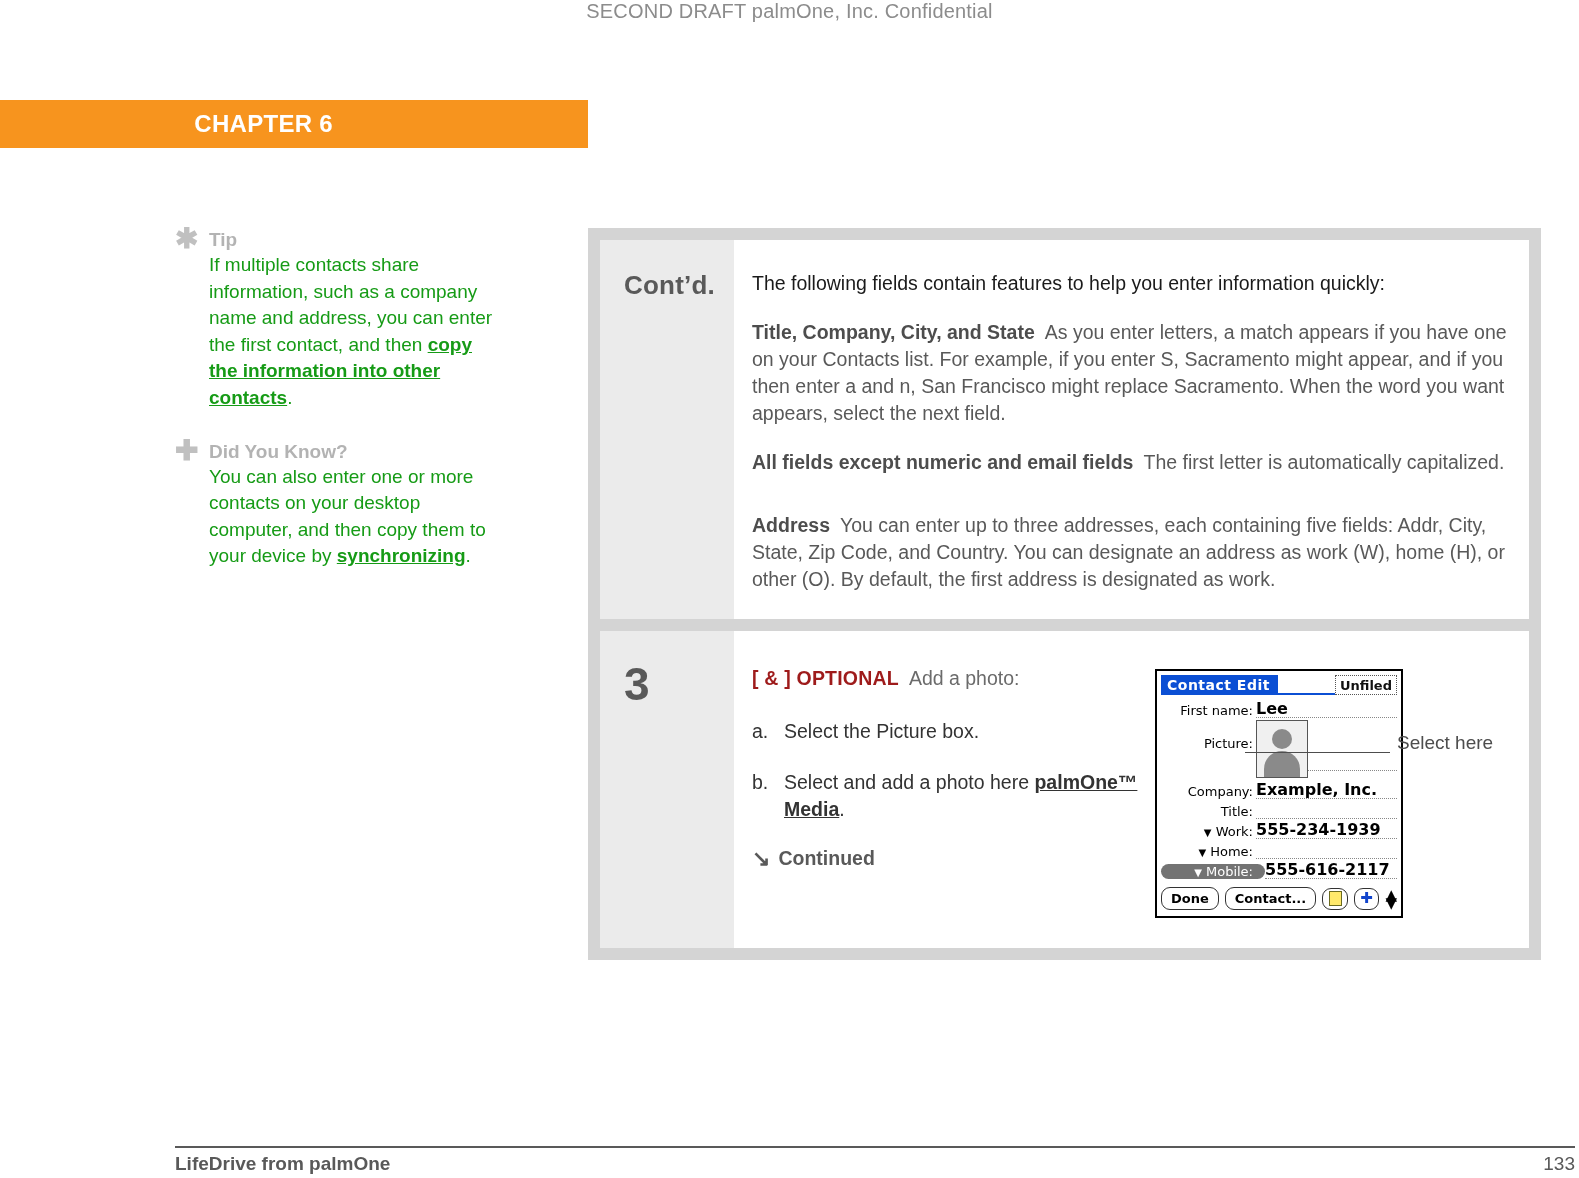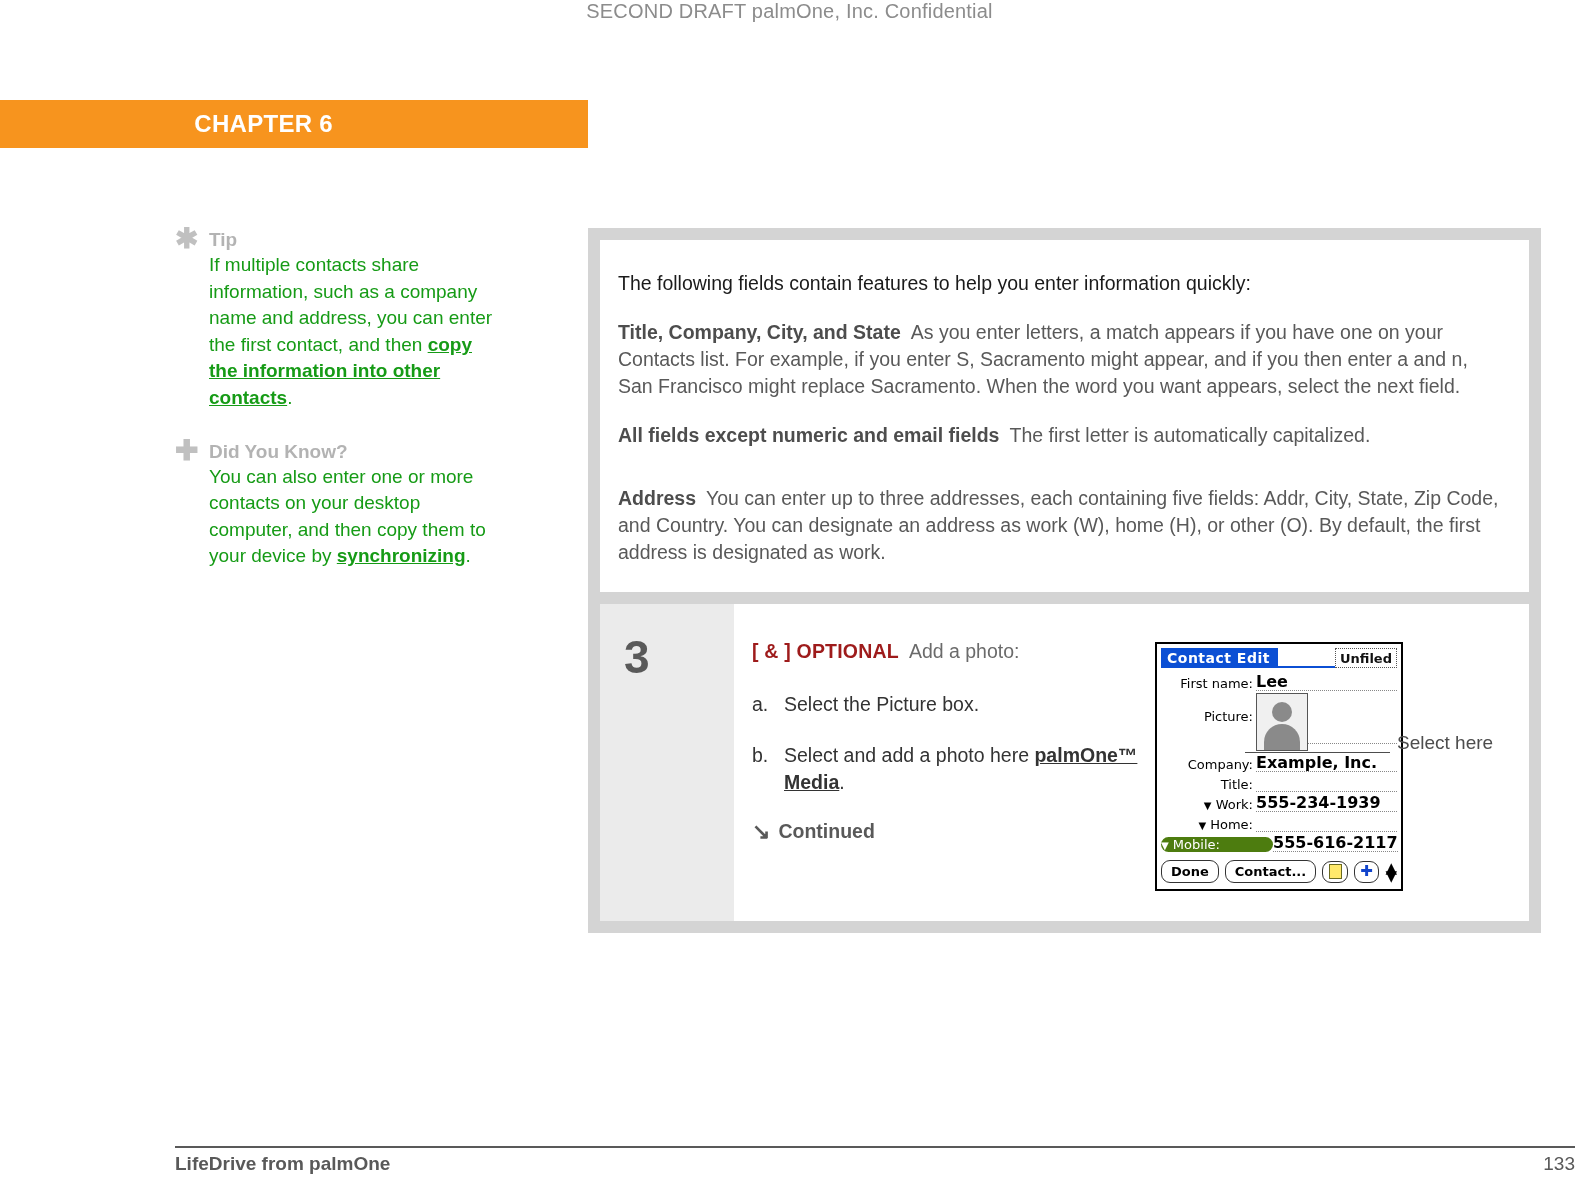--- a/index.html
+++ b/index.html
@@ -259,25 +259,25 @@
   .pda-val {
     flex: 1;
     border-bottom: 1px dotted #888;
     font-weight: bold;
     font-size: 16px;
     line-height: 17px;
     min-height: 17px;
     white-space: nowrap;
   }
   .pda-row.sel .pda-lbl {
-    background: #4d7c0f;
+    background: #737373;
     color: #ffffff;
     border-radius: 9px;
-    text-align: left;
-    padding-right: 20px;
+    text-align: right;
+    padding-right: 12px;
   }
   .pda-caret { font-size: 10px; }
   .pic-row { align-items: flex-start; margin-bottom: 3px; }
   .pic-box {
     width: 50px;
     height: 56px;
     border: 1px solid #555;
     background: #f0f0f0;
     position: relative;
     overflow: hidden;
@@ -410,20 +410,23 @@
       <div class="tip-title">Did You Know?</div>
     </div>
     <div class="tip-body"><span>You can also enter one or more contacts on your desktop computer, and then copy them to your device by </span><a class="lnk" href="#" style="color:#169b16;">synchronizing</a><span>.</span></div>
   </div>
 
 </div>
 
 <div class="content-frame">
 
   <div class="panel">
+    <div class="panel-num">
+      <div class="contd">Cont’d.</div>
+    </div>
     <div class="panel-body">
       <p class="lead">The following fields contain features to help you enter information quickly:</p>
       <p><b>Title, Company, City, and State</b><span class="gapsp"></span><span>As you enter letters, a match appears if you have one on your Contacts list. For example, if you enter S, Sacramento might appear, and if you then enter a and n, San Francisco might replace Sacramento. When the word you want appears, select the next field.</span></p>
       <p><b>All fields except numeric and email fields</b><span class="gapsp"></span><span>The first letter is automatically capitalized.</span></p>
       <p><b>Address</b><span class="gapsp"></span><span>You can enter up to three addresses, each containing five fields: Addr, City, State, Zip Code, and Country. You can designate an address as work (W), home (H), or other (O). By default, the first address is designated as work.</span></p>
     </div>
   </div>
 
   <div class="panel step3">
     <div class="panel-num">

